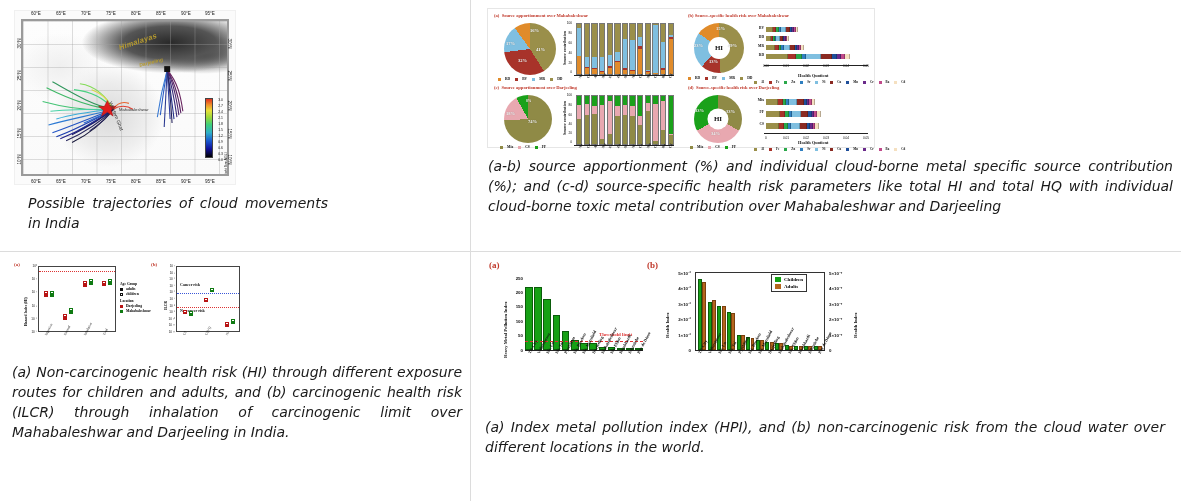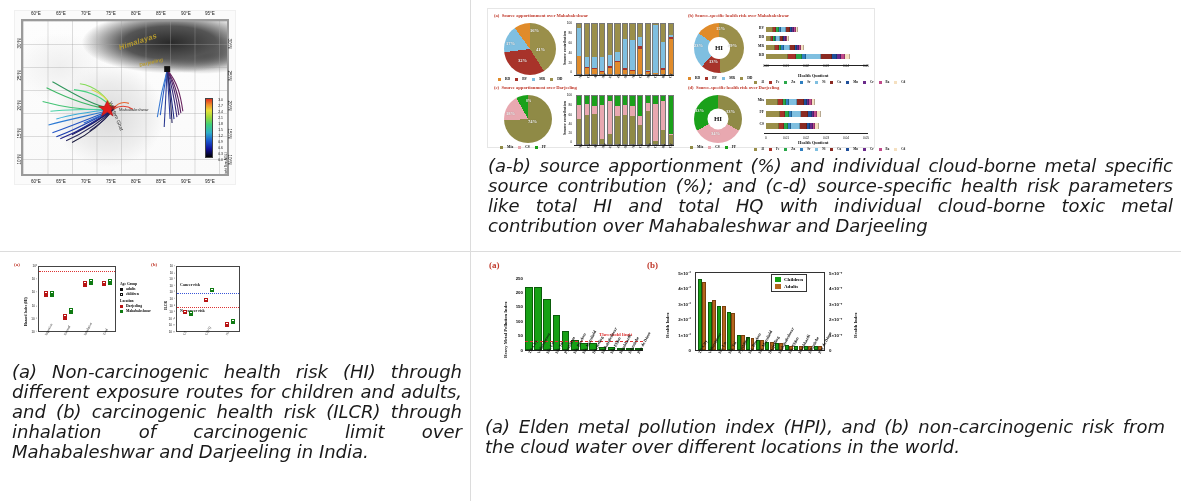--- a/index.html
+++ b/index.html
@@ -19,21 +19,21 @@
   }
   .cell { position:relative; background:#fff; overflow:hidden; }
   .cell.tl { border-right:1px solid #dcdcdc; border-bottom:1px solid #dcdcdc; }
   .cell.tr { border-bottom:1px solid #dcdcdc; }
   .cell.bl { border-right:1px solid #dcdcdc; }
   .cell.br { }
 
   .caption {
     font-family:"DejaVu Sans", sans-serif;
     font-style:italic;
-    font-size:18px;
+    font-size:14px;
     line-height:20px;
     color:#1a1a1a;
     text-align:justify;
   }
 
   
   .map-wrap { padding:10px 0 0 14px; }
   .map-box {
     width:222px; height:175px;
     position:relative;
@@ -286,20 +286,21 @@
         </div>
         <div>
           <div class="ticklab" style="right:0px; top:30px;  transform:rotate(90deg);">30°N</div>
           <div class="ticklab" style="right:0px; top:62px;  transform:rotate(90deg);">25°N</div>
           <div class="ticklab" style="right:0px; top:92px;  transform:rotate(90deg);">20°N</div>
           <div class="ticklab" style="right:0px; top:120px; transform:rotate(90deg);">15°N</div>
           <div class="ticklab" style="right:0px; top:146px; transform:rotate(90deg);">10°N</div>
         </div>
       </div>
 
+      <div class="caption map-caption">Possible trajectories of cloud movements in India</div>
     </div>
   </div>
 
   <div class="cell tr">
     <div class="figbox" style="position:absolute; left:16px; top:8px; width:388px; height:140px;">
 
       <div class="panel-title" style="left:6px; top:4px;"><span>(a)</span>&nbsp;&nbsp;<span>Source apportionment over Mahabaleshwar</span></div>
       <div class="pie" style="left:16px; top:14px; width:52px; height:52px;
            background:conic-gradient(#9a8f4a 0deg 147.6deg, #a8332a 147.6deg 262.8deg, #7fbfe0 262.8deg 324deg, #e08b2a 324deg 360deg);"></div>
       <div class="pct" style="left:48px; top:38px;">41%</div>
@@ -981,17 +982,17 @@
           <div class="xlab-rot" style="left: 270px; top: 92px; font-size: 4.2px;">Mt. Mansfield</div>
           <div class="xlab-rot" style="left: 280px; top: 92px; font-size: 4.2px;">Darjeeling</div>
           <div class="xlab-rot" style="left: 290px; top: 92px; font-size: 4.2px;">Mahabaleshwar</div>
           <div class="xlab-rot" style="left: 300px; top: 92px; font-size: 4.2px;">Mt. Elden</div>
           <div class="xlab-rot" style="left: 310px; top: 92px; font-size: 4.2px;">Rambhardi</div>
           <div class="xlab-rot" style="left: 320px; top: 92px; font-size: 4.2px;">Schmücke</div>
           <div class="xlab-rot" style="left: 330px; top: 92px; font-size: 4.2px;">Puy de Dôme</div>
         </div>
     </div>
 
-    <div class="caption" style="position:absolute; left:14px; top:165px; width:680px;">(a) Elden metal pollution index (HPI), and (b) non-carcinogenic risk from the cloud water over different locations in the world.</div>
+    <div class="caption" style="position:absolute; left:14px; top:165px; width:680px;">(a) Index metal pollution index (HPI), and (b) non-carcinogenic risk from the cloud water over different locations in the world.</div>
   </div>
 </div>
 
 <div class="caption" style="position:absolute; left:488px; top:156px; width:685px;">(a-b) source apportionment (%) and individual cloud-borne metal specific source contribution (%); and (c-d) source-specific health risk parameters like total HI and total HQ with individual cloud-borne toxic metal contribution over Mahabaleshwar and Darjeeling</div>
 
 </body></html>

